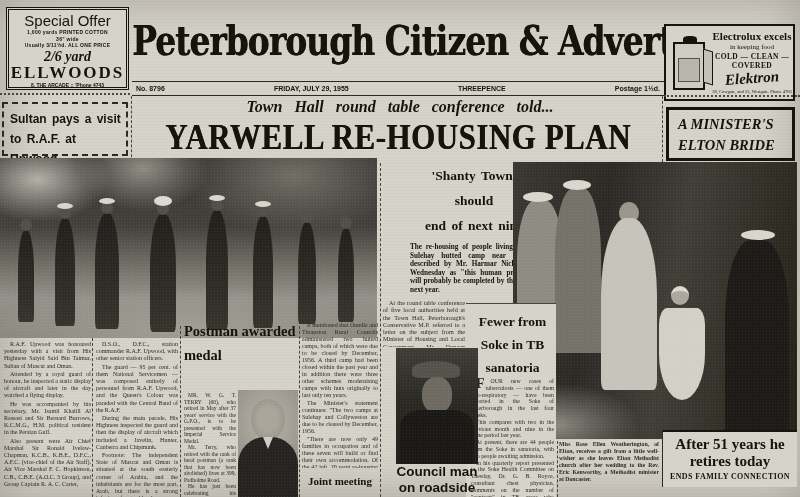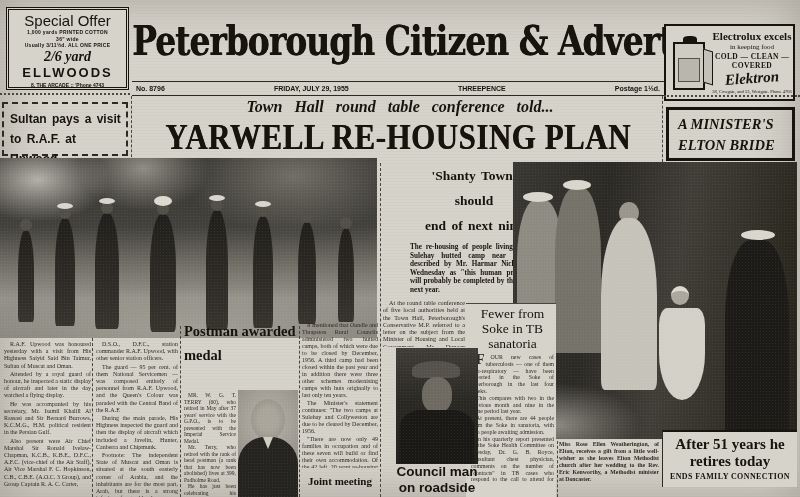--- a/index.html
+++ b/index.html
@@ -14,21 +14,21 @@
     box-shadow:inset 0 0 45px rgba(60,52,40,0.30);
     color:var(--ink);
   }
   .abs{position:absolute;}
   
   .ad-ellwoods{left:6px; top:7px; width:123px; height:83px; border:3px double var(--ink);
     background:var(--paper); text-align:center; padding-top:3px;}
   .ell-title{font-family:"Liberation Sans",sans-serif; font-weight:normal; font-size:15px; line-height:16px;}
   .ell-small{font-family:"Liberation Sans",sans-serif; font-weight:bold; font-size:5px; line-height:6.5px; letter-spacing:.3px;}
   .ell-price{font-weight:bold; font-style:italic; font-size:14px; line-height:15px;}
-  .ell-shop{font-family:Liberation Sans, sans-serif; font-weight:bold; font-size:13px; letter-spacing:2px; line-height:18px;}
+  .ell-shop{font-family:Liberation Serif, serif; font-weight:bold; font-size:17px; letter-spacing:2px; line-height:18px;}
   .ell-addr{font-family:"Liberation Sans",sans-serif; font-weight:bold; font-size:5px; line-height:7px;}
   .ad-electrolux{left:664px; top:12px; width:131px; height:77px; border:2px solid var(--ink);
     background:var(--paper);margin-top:12px; }
   .fridge{position:absolute; left:7px; top:16px; width:32px; height:48px; border:2px solid var(--ink); background:#cfccc4;}
   .fridge-door{position:absolute; right:-10px; top:6px; width:10px; height:34px; background:#c4c1b9; border:1px solid var(--ink); transform:skewY(18deg);}
   .fridge-shelf{position:absolute; left:3px; top:14px; width:22px; height:24px; border:1px solid #55524a; background:#b9b6ae;}
   .fridge-pot{position:absolute; left:8px; top:-8px; width:14px; height:7px; background:var(--ink); border-radius:40% 40% 10% 10%;}
   .elec-text{position:absolute; left:44px; top:4px; width:84px; text-align:center;}
   .elec-l1{font-weight:bold; font-size:11px; line-height:13px;}
   .elec-l2{font-size:7px; line-height:9px;}
@@ -104,21 +104,21 @@
   
   .clip{overflow:hidden;}
   .shanty{left:362px; top:163px; width:128px; height:136px;margin-left:48px;}
   .shanty-h{text-align:center; font-weight:bold; font-size:13.5px; line-height:25px; word-spacing:2px;}
   .shanty .intro{font-weight:bold; font-size:7.2px; line-height:8.6px; text-align:justify; margin-top:5px;}
   .bodytxt{font-size:6.2px; line-height:7.3px; text-align:justify; color:var(--ink-soft);}
   .bodytxt p{text-indent:6px; margin-bottom:1px;}
   .shanty-narrow{left:383px; top:299px; width:82px; height:48px;}
   .tb-block{left:466px; top:303px; width:90px; height:194px; background:var(--paper);
     border-top:1px solid var(--rule); padding:2px 2px 0 5px;}
-  .tb-h{font-weight:normal; font-size:13.5px; line-height:15px; text-align:center;}
+  .tb-h{font-weight:bold; font-size:13.5px; line-height:15px; text-align:center;margin-top:8px;}
   .tb-body{font-size:5.8px; line-height:6.8px; text-align:justify; color:var(--ink-soft); margin-top:3px; height:128px; overflow:hidden;}
   .tb-body p{text-indent:5px;}
   .dropcap::first-letter{font-size:14px; font-weight:bold; float:left; line-height:12px; padding-right:1px; text-indent:0;}
   .scol{top:341px; height:156px; font-size:6px; line-height:7.2px; text-align:justify; color:var(--ink-soft);}
   .scol p{text-indent:6px; margin-bottom:1px;}
   .scol1{left:4px; width:87px;}
   .scol2{left:96px; width:82px;}
   .postman-h{left:184px; top:319px; width:112px; font-weight:bold; font-size:14.5px; line-height:24px;}
   .postman-body{left:184px; top:392px; width:52px; height:105px; font-size:5.5px; line-height:6.5px;
     text-align:justify; color:var(--ink-soft);}

